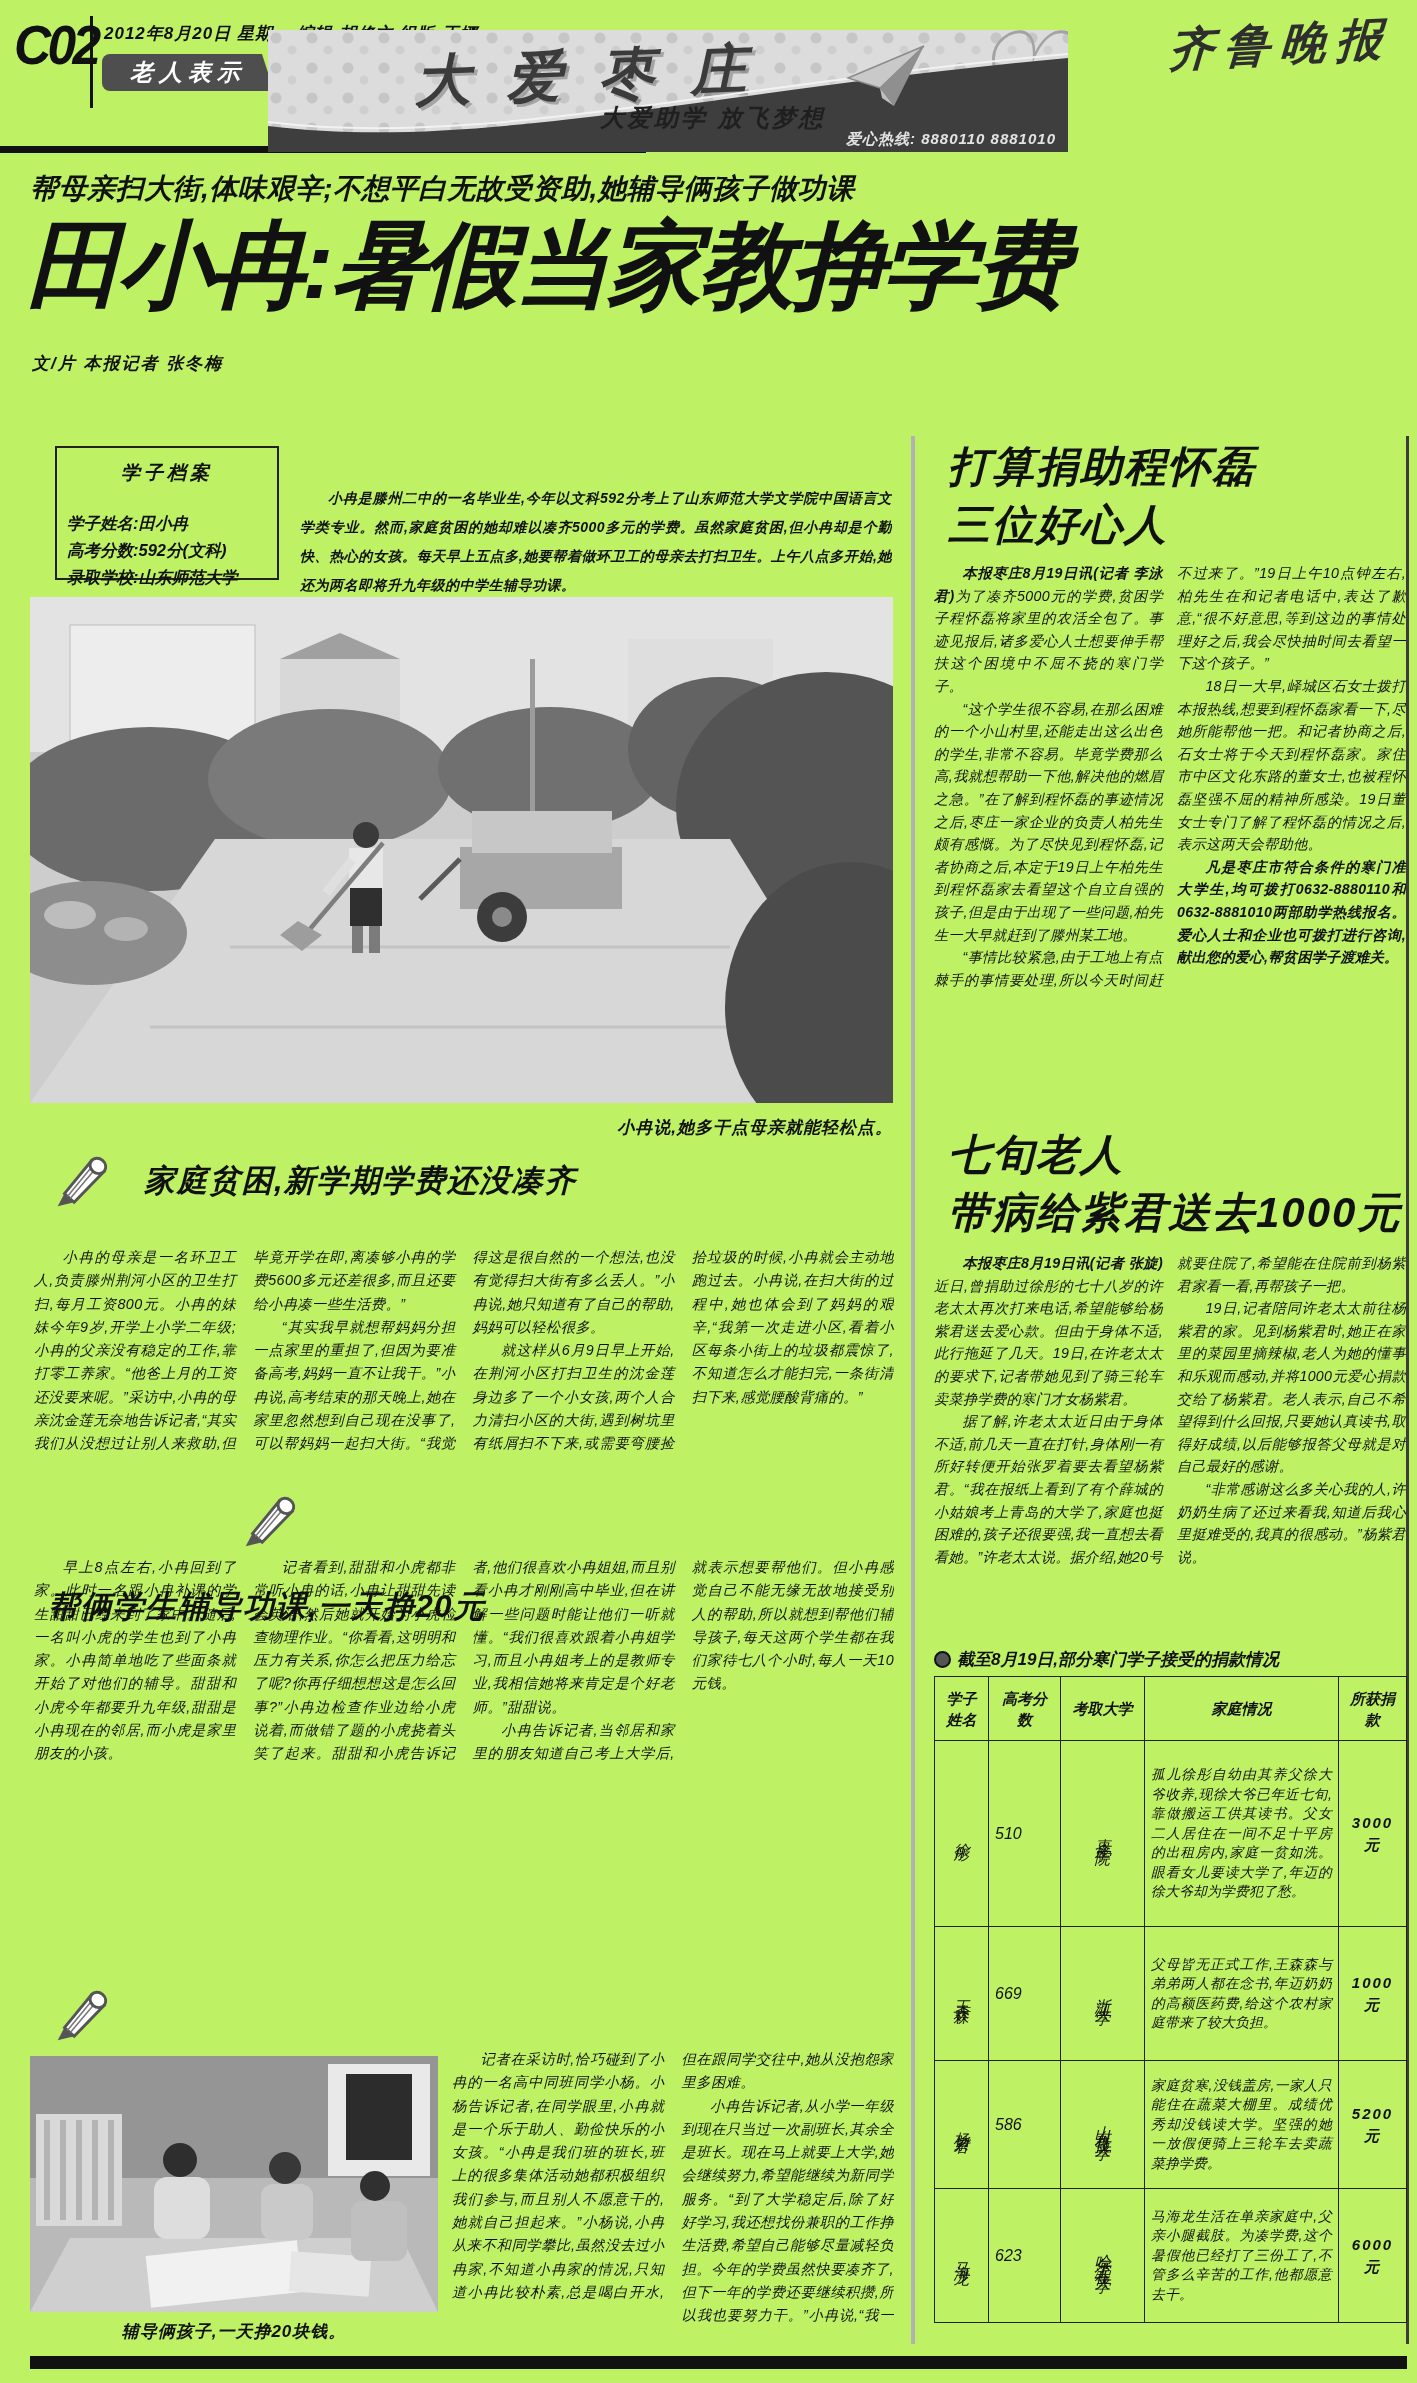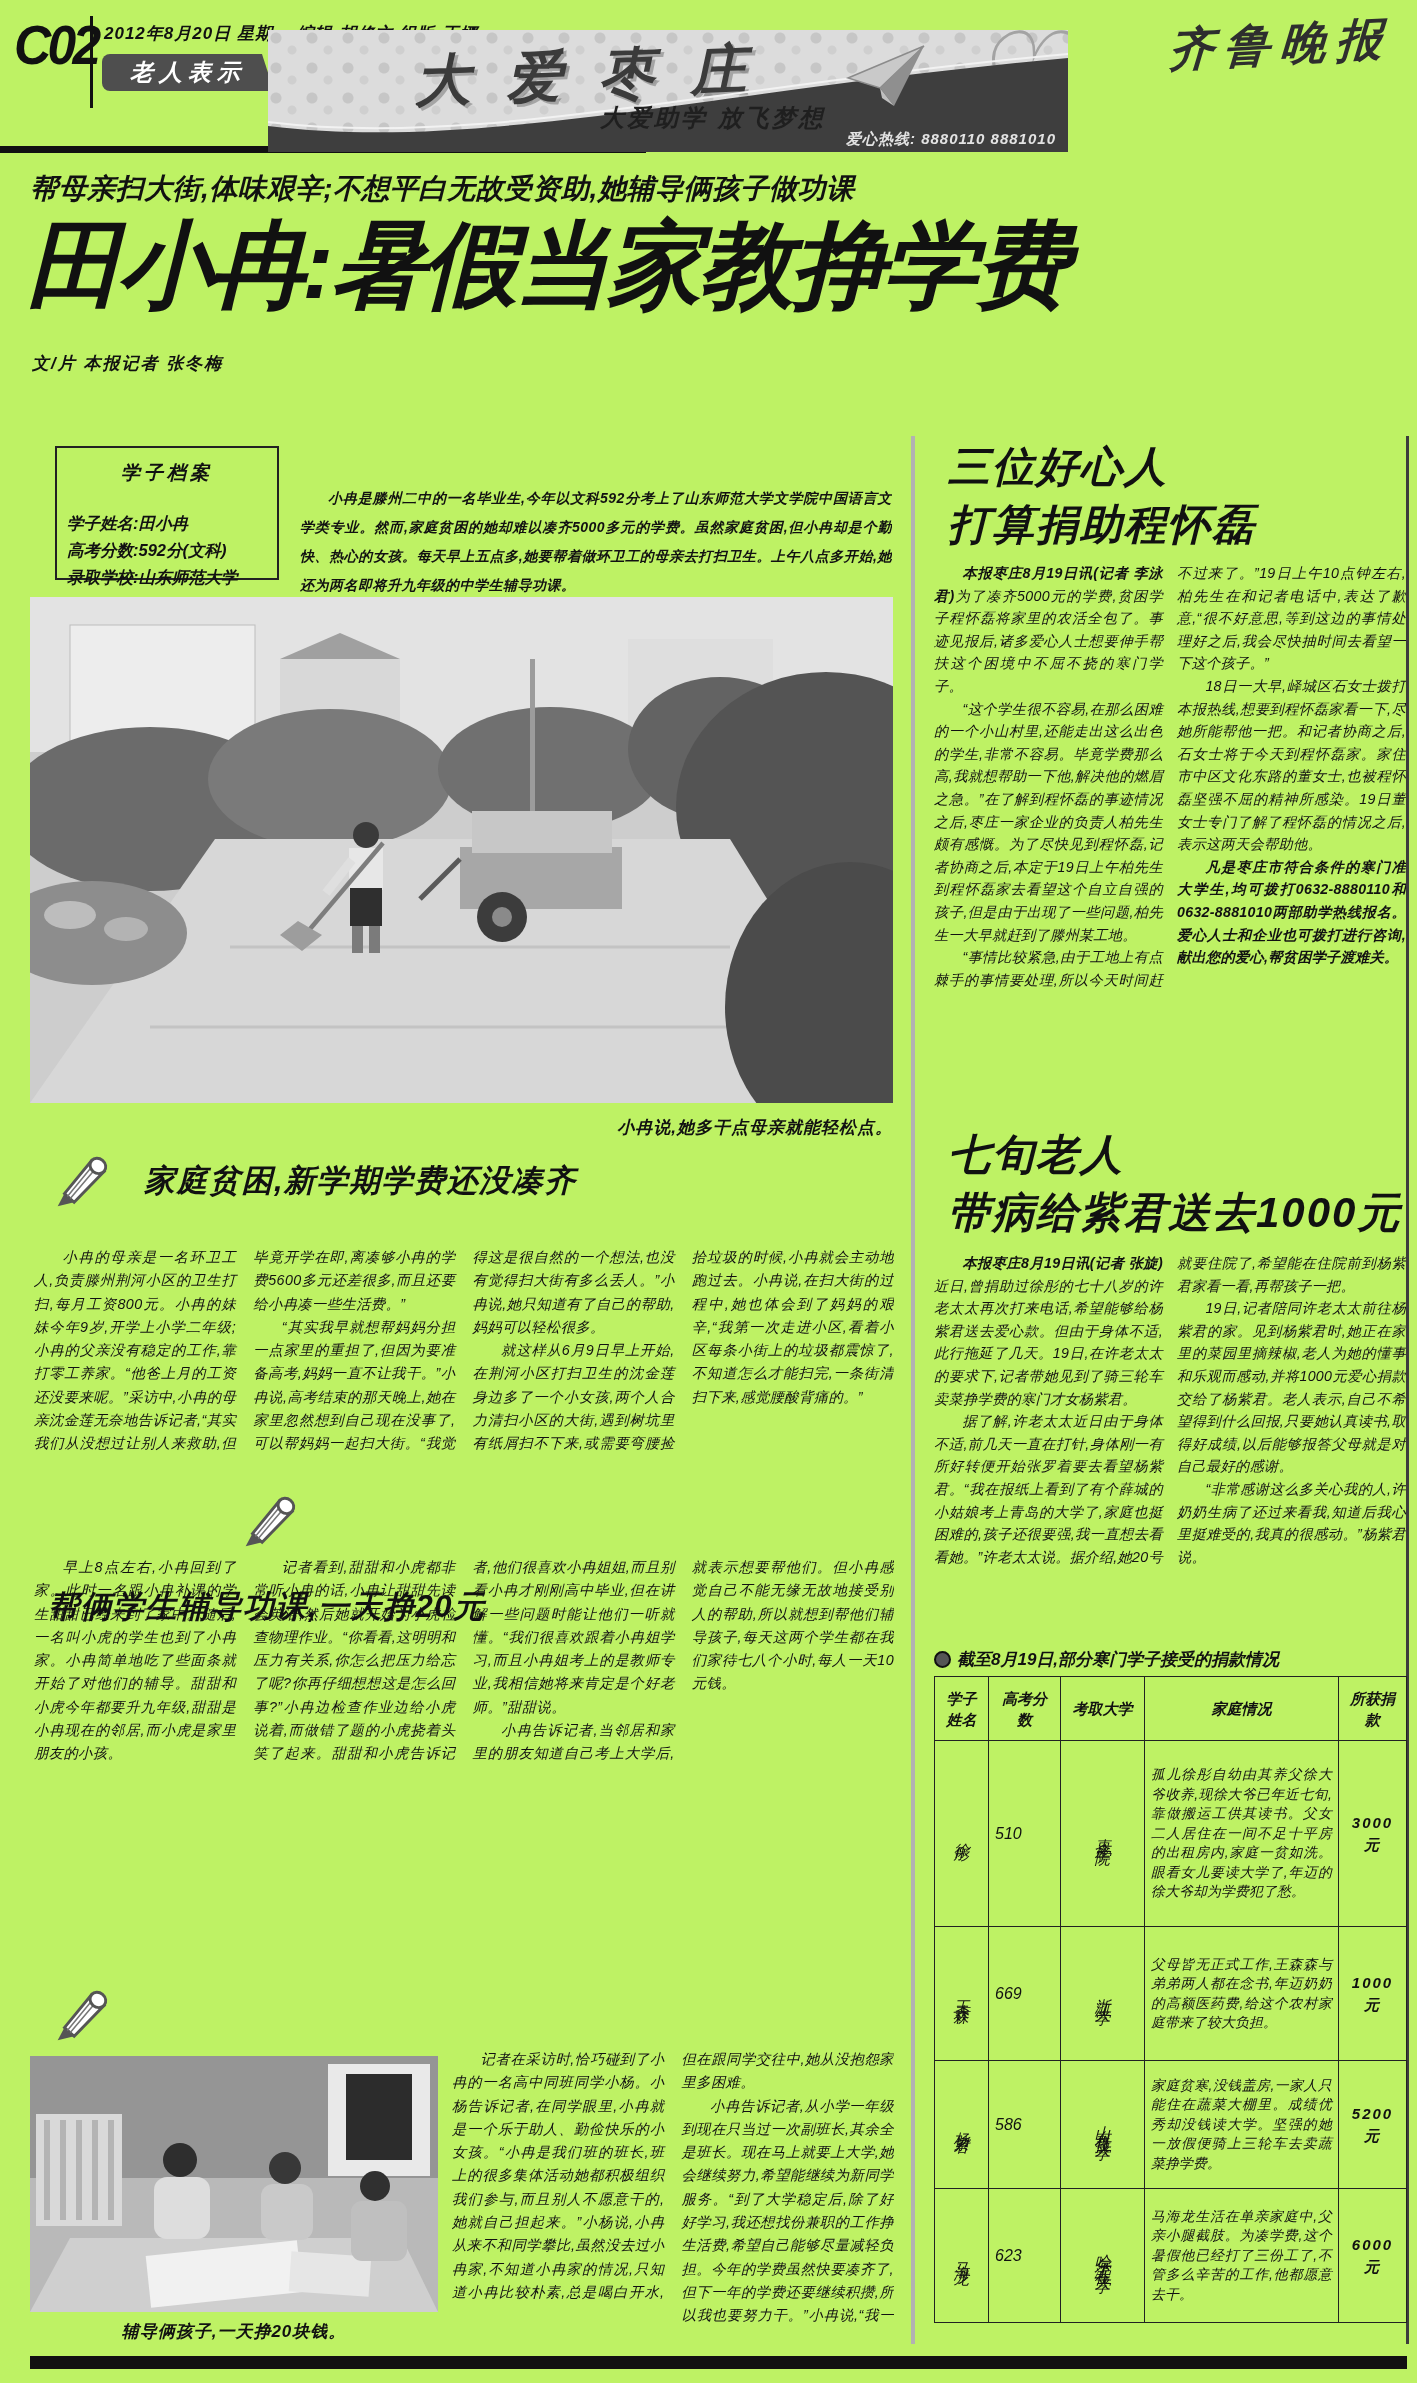--- a/index.html
+++ b/index.html
@@ -202,22 +202,22 @@
   <div class="abs caption" style="left:30px;top:2320px;width:408px;text-align:center;">辅导俩孩子,一天挣20块钱。</div>
   <div class="abs colbody cols2" style="left:452px;top:2048px;width:442px;height:300px;">
     <p>记者在采访时,恰巧碰到了小冉的一名高中同班同学小杨。小杨告诉记者,在同学眼里,小冉就是一个乐于助人、勤俭快乐的小女孩。“小冉是我们班的班长,班上的很多集体活动她都积极组织我们参与,而且别人不愿意干的,她就自己担起来。”小杨说,小冉从来不和同学攀比,虽然没去过小冉家,不知道小冉家的情况,只知道小冉比较朴素,总是喝白开水,但在跟同学交往中,她从没抱怨家里多困难。</p>
     <p>小冉告诉记者,从小学一年级到现在只当过一次副班长,其余全是班长。现在马上就要上大学,她会继续努力,希望能继续为新同学服务。“到了大学稳定后,除了好好学习,我还想找份兼职的工作挣生活费,希望自己能够尽量减轻负担。今年的学费虽然快要凑齐了,但下一年的学费还要继续积攒,所以我也要努力干。”小冉说,“我一定会努力学习,将来找份好工作,养活父母,尽自己的能力帮助需要帮助的人。”</p>
   </div>
 
   <div class="abs col-divider" style="left:911px;top:436px;width:4px;height:1908px;"></div>
   <div class="abs right-border" style="left:1406px;top:436px;width:2.5px;height:1908px;"></div>
 
   <div class="abs r-head" style="left:948px;top:438px;">
+    <div>打算捐助程怀磊</div>
     <div>三位好心人</div>
-    <div>打算捐助程怀磊</div>
   </div>
   <div class="abs r-body" style="left:934px;top:562px;width:472px;height:552px;">
     <p><b>本报枣庄8月19日讯(记者 李泳君)</b><span>为了凑齐5000元的学费,贫困学子程怀磊将家里的农活全包了。事迹见报后,诸多爱心人士想要伸手帮扶这个困境中不屈不挠的寒门学子。</span></p>
     <p>“这个学生很不容易,在那么困难的一个小山村里,还能走出这么出色的学生,非常不容易。毕竟学费那么高,我就想帮助一下他,解决他的燃眉之急。”在了解到程怀磊的事迹情况之后,枣庄一家企业的负责人柏先生颇有感慨。为了尽快见到程怀磊,记者协商之后,本定于19日上午柏先生到程怀磊家去看望这个自立自强的孩子,但是由于出现了一些问题,柏先生一大早就赶到了滕州某工地。</p>
     <p>“事情比较紧急,由于工地上有点棘手的事情要处理,所以今天时间赶不过来了。”19日上午10点钟左右,柏先生在和记者电话中,表达了歉意,“很不好意思,等到这边的事情处理好之后,我会尽快抽时间去看望一下这个孩子。”</p>
     <p>18日一大早,峄城区石女士拨打本报热线,想要到程怀磊家看一下,尽她所能帮他一把。和记者协商之后,石女士将于今天到程怀磊家。家住市中区文化东路的董女士,也被程怀磊坚强不屈的精神所感染。19日董女士专门了解了程怀磊的情况之后,表示这两天会帮助他。</p>
     <p class="bold">凡是枣庄市符合条件的寒门准大学生,均可拨打0632-8880110和0632-8881010两部助学热线报名。爱心人士和企业也可拨打进行咨询,献出您的爱心,帮贫困学子渡难关。</p>
   </div>
 
   <div class="abs r-head" style="left:948px;top:1126px;">

